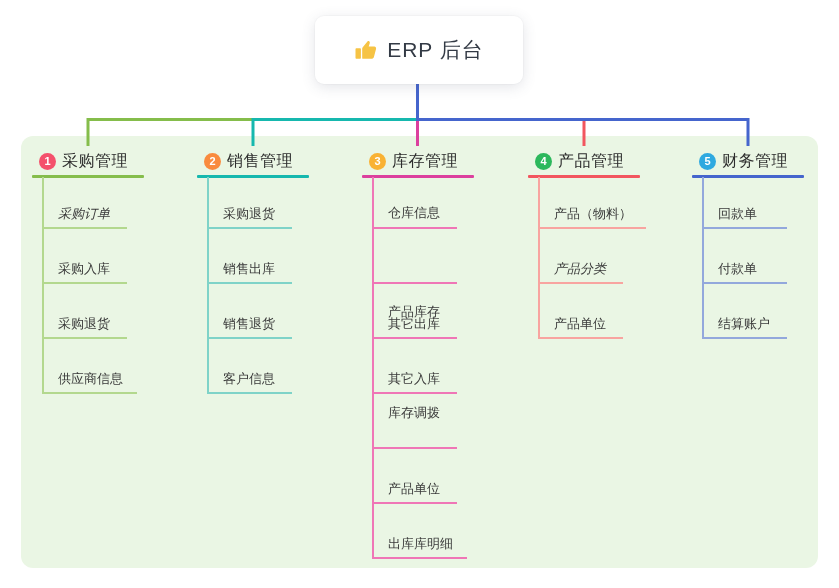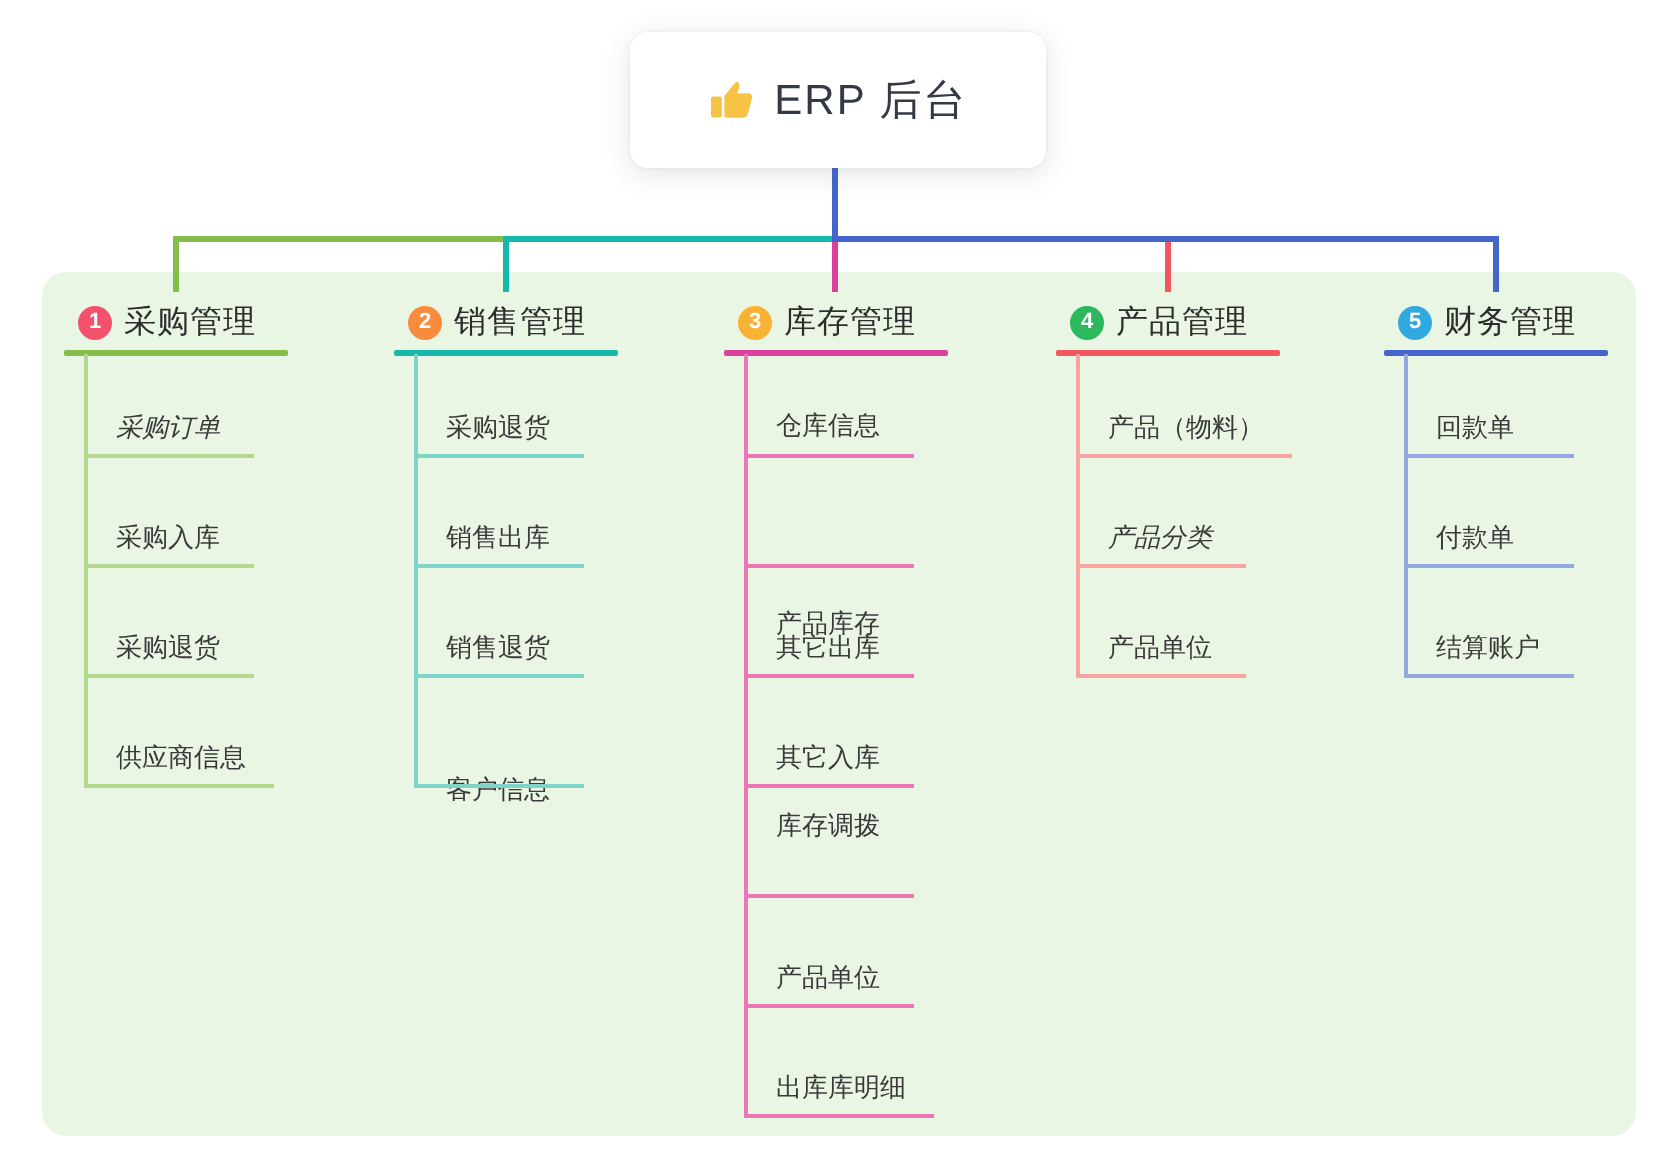--- a/index.html
+++ b/index.html
@@ -79,21 +79,21 @@
         <span class="branch-label">销售管理</span>
       </div>
       <div class="branch-underline" style="left: 197px; top: 175px; width: 112px; background: rgb(22, 184, 174);"></div>
       <div class="child-vline" style="left: 207px; top: 177px; height: 217px; background: rgb(127, 211, 200);"></div>
       <div class="child-label" style="left: 223px; top: 205px;">采购退货</div>
       <div class="child-underline" style="left: 207px; top: 227px; width: 85px; background: rgb(127, 211, 200);"></div>
       <div class="child-label" style="left: 223px; top: 260px;">销售出库</div>
       <div class="child-underline" style="left: 207px; top: 282px; width: 85px; background: rgb(127, 211, 200);"></div>
       <div class="child-label" style="left: 223px; top: 315px;">销售退货</div>
       <div class="child-underline" style="left: 207px; top: 337px; width: 85px; background: rgb(127, 211, 200);"></div>
-      <div class="child-label" style="left: 223px; top: 370px; margin-top: 16px;">客户信息</div>
+      <div class="child-label" style="left: 223px; top: 370px;">客户信息</div>
       <div class="child-underline" style="left: 207px; top: 392px; width: 85px; background: rgb(127, 211, 200);"></div>
       <div class="branch-header" style="left: 362px; top: 148px; width: 112px;">
         <span class="badge" style="background:#f9b233">3</span>
         <span class="branch-label">库存管理</span>
       </div>
       <div class="branch-underline" style="left: 362px; top: 175px; width: 112px; background: rgb(220, 64, 158);"></div>
       <div class="child-vline" style="left: 372px; top: 177px; height: 382px; background: rgb(239, 118, 182);"></div>
       <div class="child-label" style="left: 388px; top: 205px; font-family: Liberation Mono, monospace;">仓库信息</div>
       <div class="child-underline" style="left: 372px; top: 227px; width: 85px; background: rgb(239, 118, 182);"></div>
       <div class="child-label" style="left: 388px; top: 260px; margin-top: 43px;">产品库存</div>

